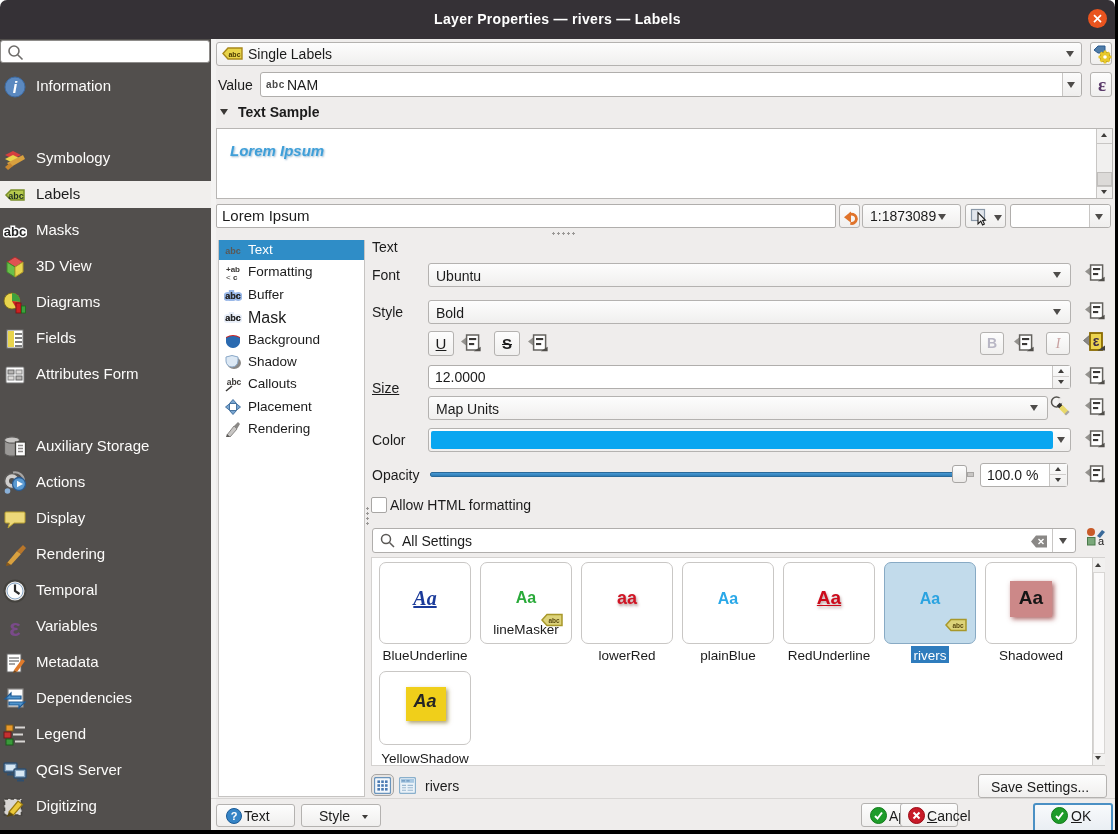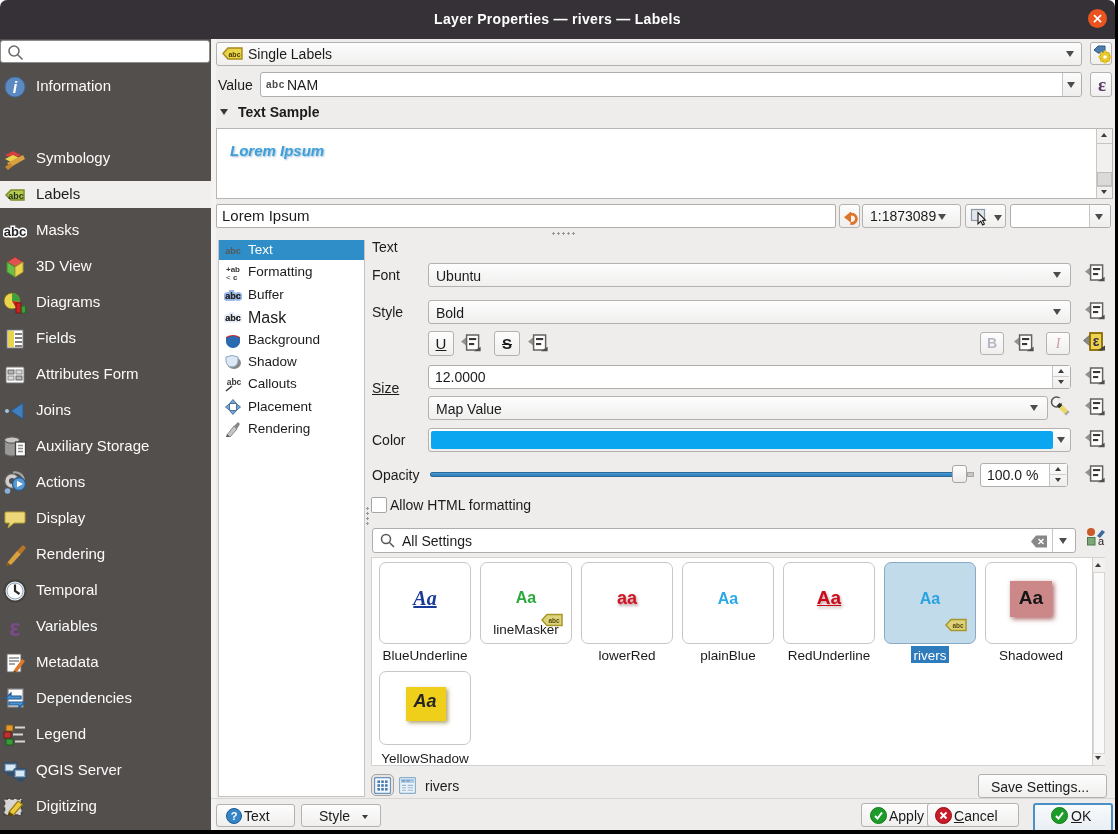--- a/index.html
+++ b/index.html
@@ -100,27 +100,20 @@
 <div class="sitem" style="top:318px">
         <span class="sicon"><svg width="24" height="24" viewBox="0 0 24 24">
             <rect x="3" y="4" width="18" height="16" rx="1" fill="#fff" stroke="#777"></rect>
             <rect x="5" y="7" width="6" height="4" fill="#b8b6b4" stroke="#666"></rect>
             <rect x="13" y="7" width="6" height="4" fill="#dcdad8" stroke="#888"></rect>
             <rect x="5" y="13" width="6" height="4" fill="#dcdad8" stroke="#888"></rect>
             <rect x="13" y="13" width="6" height="4" fill="#b8b6b4" stroke="#666"></rect>
           </svg></span>
         <span class="lbl">Attributes Form</span>
       </div>
-<div class="sitem" style="top:354px">
-        <span class="sicon"><svg width="24" height="24" viewBox="0 0 24 24">
-            <circle cx="4" cy="12" r="2" fill="#9fc4e8"></circle>
-            <path d="M20 4 L8 12 L20 20 Z" fill="#3f7fbf" stroke="#2a5a8f"></path>
-          </svg></span>
-        <span class="lbl">Joins</span>
-      </div>
 <div class="sitem" style="top:390px">
         <span class="sicon"><svg width="24" height="24" viewBox="0 0 24 24">
             <path d="M1.5 5 V18 A7.5 3.2 0 0 0 16.5 18 V5" fill="#9a9896" stroke="#5a5856" stroke-width="1.2"></path>
             <ellipse cx="9" cy="5" rx="7.5" ry="3.2" fill="#c8c6c4" stroke="#5a5856" stroke-width="1.2"></ellipse>
             <rect x="12.5" y="7" width="10" height="14" fill="#fdfdfd" stroke="#44423e" stroke-width="1.3"></rect>
             <path d="M15 10.5 h5 M15 13.5 h5 M15 16.5 h5" stroke="#8a8886" stroke-width="1.4"></path>
           </svg></span>
         <span class="lbl">Auxiliary Storage</span>
       </div>
 <div class="sitem" style="top:426px">
@@ -389,21 +382,21 @@
 <div style="position:absolute;left:1053px;top:376px;width:16px;height:1px;background:#d0cecc"></div>
 <div class="arrs" style="left:1058px;top:380px"></div>
 <div style="position:absolute;left:1084px;top:366px;width:21px;height:20px"><svg width="21" height="20" viewBox="0 0 21 20">
         <path d="M1 8.5 L7 3.8 L7 13.2 Z" fill="#94928e"></path>
         <rect x="6.6" y="2" width="12" height="15" fill="#fff" stroke="#65635f" stroke-width="1.5"></rect>
         <rect x="9" y="5" width="7.2" height="2.1" fill="#3a3836"></rect>
         <rect x="9" y="10" width="5.2" height="2.1" fill="#3a3836"></rect>
         <path d="M13.8 18.2 L20.6 18.2 L20.6 13.8 Z" fill="#504e4a"></path>
       </svg></div>
 <div class="btn" style="left:428px;top:396px;width:620px;height:24px;"></div>
-<div class="lab" style="left:436px;top:401px;">Map Value</div>
+<div class="lab" style="left:436px;top:401px;">Map Units</div>
 <div class="arr" style="left:1030px;top:405px"></div>
 <div style="position:absolute;left:1049px;top:395px;width:22px;height:22px"><svg width="22" height="22" viewBox="0 0 22 22">
         <circle cx="7.5" cy="7" r="5" fill="#f6f5f4" stroke="#55534f" stroke-width="1.5"></circle>
         <circle cx="11.2" cy="5.8" r="2.8" fill="#efedec"></circle>
         <path d="M9.2 9.2 L12 12" stroke="#33312f" stroke-width="4.4"></path>
         <path d="M11.8 11.8 L18 18" stroke="#e8d86a" stroke-width="5"></path>
         <path d="M17.2 17.2 L18.8 18.8" stroke="#a8a6a4" stroke-width="5"></path>
       </svg></div>
 <div style="position:absolute;left:1084px;top:397px;width:21px;height:20px"><svg width="21" height="20" viewBox="0 0 21 20">
         <path d="M1 8.5 L7 3.8 L7 13.2 Z" fill="#94928e"></path>
@@ -547,21 +540,21 @@
       <div class="lab" style="left:17px;top:3px">Style</div>
       <div class="arrs" style="left:60px;top:10px"></div>
     </div>
 <div class="btn" style="left:861px;top:803px;width:79px;height:24px">
       <div style="position:absolute;left:8px;top:3px"><svg width="17" height="17" viewBox="0 0 17 17">
           <circle cx="8.5" cy="8.5" r="8" fill="#1e9c2a" stroke="#127a1a"></circle>
           <path d="M5 9 L7.5 11.5 L12 5.5" stroke="#fff" stroke-width="2" fill="none"></path>
         </svg></div>
       <div class="lab" style="left:27px;top:4px">Apply</div>
     </div>
-<div class="btn" style="left:927px;top:803px;width:92px;height:24px">
+<div class="btn" style="left:900px;top:803px;width:58px;height:24px">
       <div style="position:absolute;left:7px;top:3px"><svg width="17" height="17" viewBox="0 0 17 17">
           <circle cx="8.5" cy="8.5" r="8" fill="#c81a28" stroke="#9a0a14"></circle>
           <path d="M5.5 5.5 L11.5 11.5 M11.5 5.5 L5.5 11.5" stroke="#fff" stroke-width="2"></path>
         </svg></div>
       <div class="lab" style="left:26px;top:4px"><u>C</u>ancel</div>
     </div>
 <div class="btn" style="left:1033px;top:803px;width:80px;height:32px;border:2px solid #4a90c4;background:linear-gradient(#f8fafc,#e8edf2)">
       <div style="position:absolute;left:16px;top:2px"><svg width="17" height="17" viewBox="0 0 17 17">
           <circle cx="8.5" cy="8.5" r="8" fill="#1e9c2a" stroke="#127a1a"></circle>
           <path d="M5 9 L7.5 11.5 L12 5.5" stroke="#fff" stroke-width="2" fill="none"></path>

